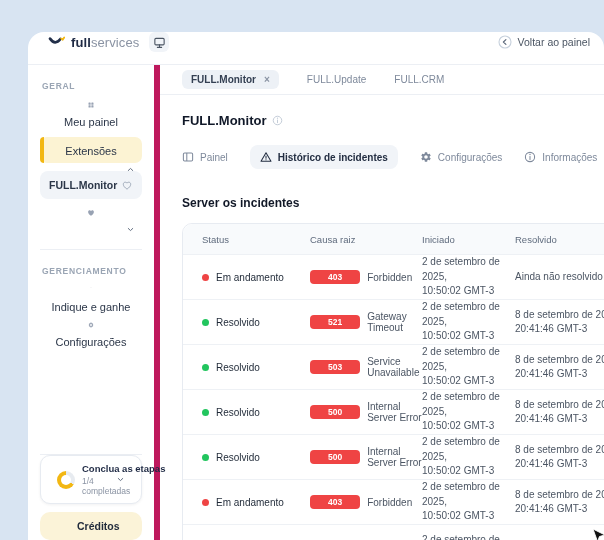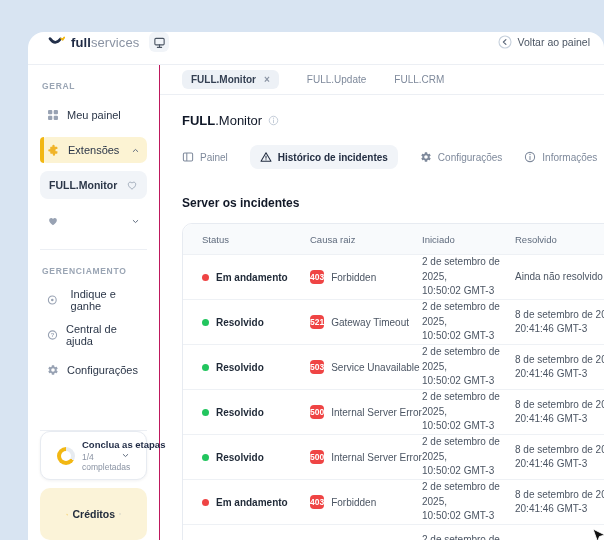--- a/index.html
+++ b/index.html
@@ -26,31 +26,32 @@
   .logo-text .l { font-weight:400; color:#8a93a3; }
   .monitor-chip {
     margin-left:10px; width:20px; height:20px; border-radius:6px;
     background:#f1f4f8; display:flex; align-items:center; justify-content:center;
   }
   .spacer { flex:1; }
   .back-link { display:flex; align-items:center; gap:6px; font-size:10.5px; color:#4b5563; }
   
   .win-body { flex:1; display:flex; min-height:0; }
   .sidebar {
-    flex:0 0 132px; width:132px; border-right:1px solid #be185d;
+    flex:0 0 132px; width:132px; border-right:6px solid #be185d;
     display:flex; flex-direction:column; padding:0 12px 0 12px;
   }
   .side-section {
     font-size:8.5px; letter-spacing:.7px; color:#9aa5b4; font-weight:700;
     margin:16px 2px 0;
   }
   .side-item {
     display:flex; align-items:center; gap:8px; height:26px; margin-top:9px;
     font-size:11px; color:#2b3648; font-weight:500; padding:0 7px; border-radius:7px;
     position:relative;
+    flex-direction:column;
   }
   .side-item .chev { margin-left:auto; display:flex; }
   .active-yellow { background:#fcf3d3; }
   .active-yellow::before {
     content:''; position:absolute; left:0; top:0; bottom:0; width:3.5px;
     border-radius:4px 0 0 4px; background:#f2b713;
   }
   .sub-item {
     background:#f1f4f8; border-radius:8px; height:28px; margin-top:8px;
     padding:0 9px; font-size:10.5px; font-weight:600; color:#2b3648;
@@ -65,52 +66,52 @@
     padding:7px 16px; display:flex; align-items:center; gap:7px; 
   }
   .steps-txt { flex:1; min-width:0; }
   .steps-title { font-size:9.5px; font-weight:700; color:#1f2a44; white-space:nowrap; }
   .steps-sub { font-size:8.5px; color:#8a93a3; margin-top:2px; }
   .ring { width:18px; height:18px; border-radius:50%; flex:0 0 18px;
     background:conic-gradient(#e7ebf0 0deg 120deg,#f2b713 120deg 360deg); position:relative; }
   .ring::after { content:''; position:absolute; inset:4px; border-radius:50%; background:#fff; }
   .credits-box {
     background:#fbf3d8; border-radius:10px; padding:10px 26px;
-    display:flex; align-items:center; gap:4px; margin-top:8px; height:52px;
+    display:flex; align-items:center; gap:11px; margin-top:8px; height:28px;
   }
   .credits-label { font-size:10.5px; font-weight:700; color:#222c3c; }
   
   .main { flex:1; display:flex; flex-direction:column; min-width:0; }
   .tabstrip {
     flex:0 0 30px; border-bottom:1px solid #eceff4;
     display:flex; align-items:center; gap:28px; padding-left:22px;
   }
   .tab-pill {
     background:#edf1f6; border-radius:6px; padding:4px 9px;
     font-size:10px; font-weight:600; color:#333f52;
     display:flex; align-items:center; gap:8px;
   }
   .tab-pill .x { color:#8a93a3; font-size:10px; line-height:1; }
   .tab-plain { font-size:10px; color:#7e899b; font-weight:500; }
   .content { padding:18px 0 0 22px; }
   .page-title { display:flex; align-items:center; gap:6px; font-size:13px; color:#101828; }
   .page-title .b { font-weight:700; }
-  .page-title .r { font-weight:400; }
+  .page-title .r { font-weight:700; }
   .nav-row { margin-top:17px; display:flex; align-items:center; gap:22px; }
   .nav-item { display:flex; align-items:center; gap:6px; font-size:10px; color:#7e899b; font-weight:500; }
   .nav-active { background:#f1f4f8; border-radius:8px; padding:6px 10px; color:#232e42; font-weight:700; }
   .section-title { margin-top:27px; font-size:12px; font-weight:700; color:#111827; }
   .table-card { margin-top:13px; width:474px; border:1px solid #e7ebf1; border-radius:10px; }
   .thead, .trow { display:grid; grid-template-columns:108px 112px 93px 1fr; align-items:center; padding-left:19px; }
   .thead { background:#f8fafc; height:30px; font-size:9.5px; color:#5f6b7d; font-weight:500; border-radius:10px 10px 0 0; }
   .trow { height:45px; border-top:1px solid #eef1f5; font-size:10px; }
-  .status-cell { display:flex; align-items:center; gap:7px; font-weight:700; color:#1f2937; }
+  .status-cell { display:flex; align-items:center; gap:7px; font-weight:400; color:#1f2937; }
   .dot { width:7px; height:7px; border-radius:50%; flex:0 0 7px; }
   .cause-cell { display:flex; align-items:center; gap:7px; color:#4b5563; }
-  .badge { background:#ef4444; color:#fff; font-size:8.5px; font-weight:700; padding:2px 0; border-radius:4px; }
+  .badge { background:#ef4444; color:#fff; font-size:8.5px; font-weight:700; padding:2px 18px; border-radius:4px; }
   .date-cell { color:#4b5563; line-height:1.45; padding-right:8px; }
   .cursor { position:absolute; left:592px; top:528px; z-index:9; }
 </style>
 </head>
 <body>
 
 <div class="window">
 
   <div class="win-header">
     <div class="logo">
@@ -187,27 +188,20 @@
       <div class="side-section">GERENCIAMENTO</div>
 
       <div class="side-item" style="margin-top:11px;gap:13px;">
         <svg width="12" height="12" viewBox="0 0 14 14">
           <circle cx="7" cy="7" r="5.2" fill="none" stroke="#98a2b3" stroke-width="1.4"></circle>
           <circle cx="7" cy="7" r="1.7" fill="#98a2b3"></circle>
         </svg>
         <span>Indique e ganhe</span>
       </div>
 
-      <div class="side-item">
-        <svg width="12" height="12" viewBox="0 0 14 14">
-          <circle cx="7" cy="7" r="5.2" fill="none" stroke="#98a2b3" stroke-width="1.4"></circle>
-          <text x="7" y="9.6" font-size="7.2" font-weight="700" fill="#98a2b3" text-anchor="middle" font-family="Liberation Sans, sans-serif">?</text>
-        </svg>
-        <span>Central de ajuda</span>
-      </div>
 
       <div class="side-item">
         <svg width="12" height="12" viewBox="0 0 24 24">
           <path fill="#98a2b3" d="M19.14 12.94c.04-.3.06-.61.06-.94s-.02-.64-.07-.94l2.03-1.58a.49.49 0 0 0 .12-.61l-1.92-3.32a.49.49 0 0 0-.59-.22l-2.39.96c-.5-.38-1.03-.7-1.62-.94l-.36-2.54a.48.48 0 0 0-.48-.41h-3.84a.48.48 0 0 0-.48.41l-.36 2.54c-.59.24-1.13.57-1.62.94l-2.39-.96a.49.49 0 0 0-.59.22L2.72 8.87c-.12.21-.07.47.12.61l2.03 1.58c-.05.3-.07.63-.07.94s.02.64.07.94l-2.03 1.58a.49.49 0 0 0-.12.61l1.92 3.32c.12.22.37.3.59.22l2.39-.96c.5.38 1.03.7 1.62.94l.36 2.54c.05.24.24.41.48.41h3.84c.24 0 .44-.17.48-.41l.36-2.54c.59-.24 1.13-.56 1.62-.94l2.39.96c.22.08.47 0 .59-.22l1.92-3.32a.49.49 0 0 0-.12-.61l-2.01-1.58zM12 15.6A3.6 3.6 0 1 1 12 8.4a3.6 3.6 0 0 1 0 7.2z"></path>
         </svg>
         <span>Configurações</span>
       </div>
 
       <div class="side-bottom">
         <div class="divider"></div>

